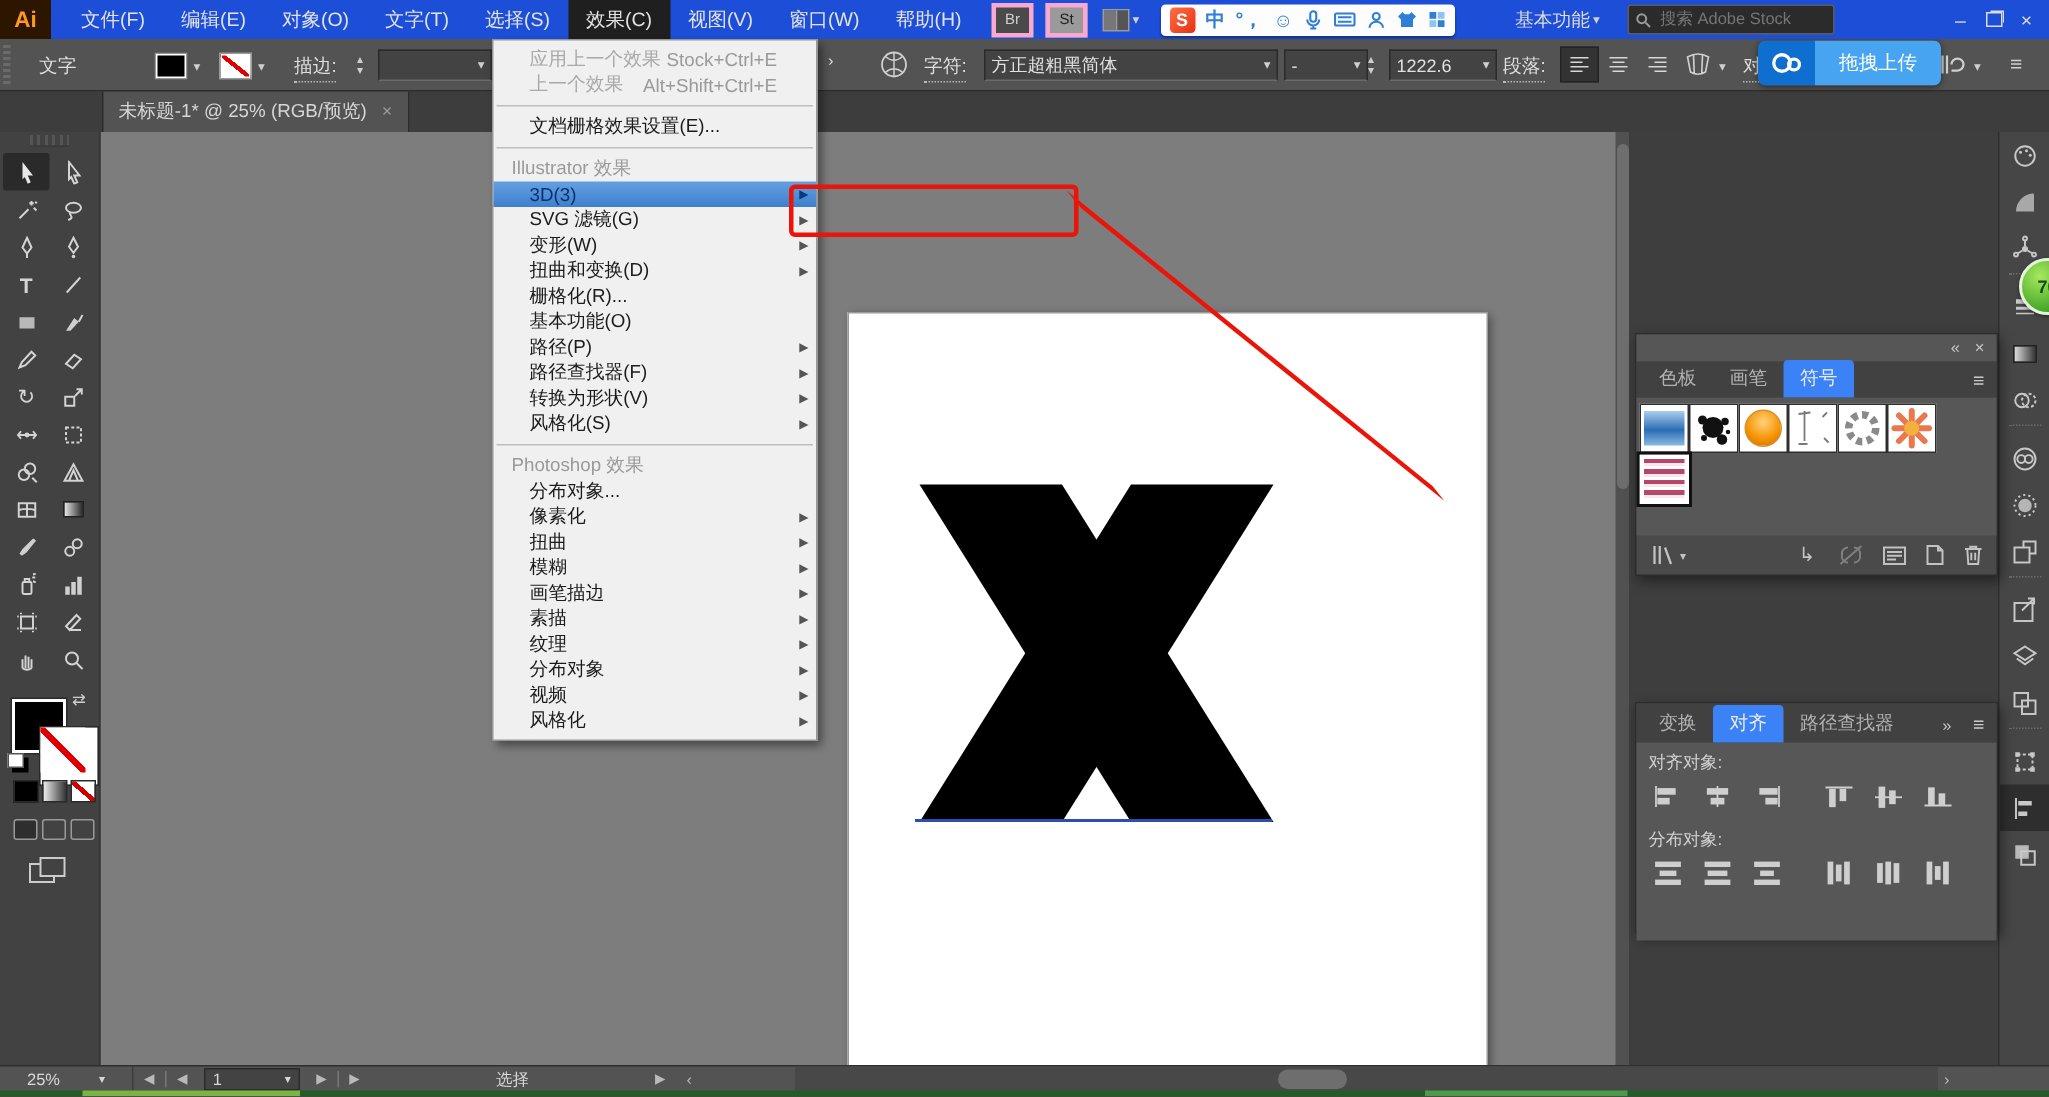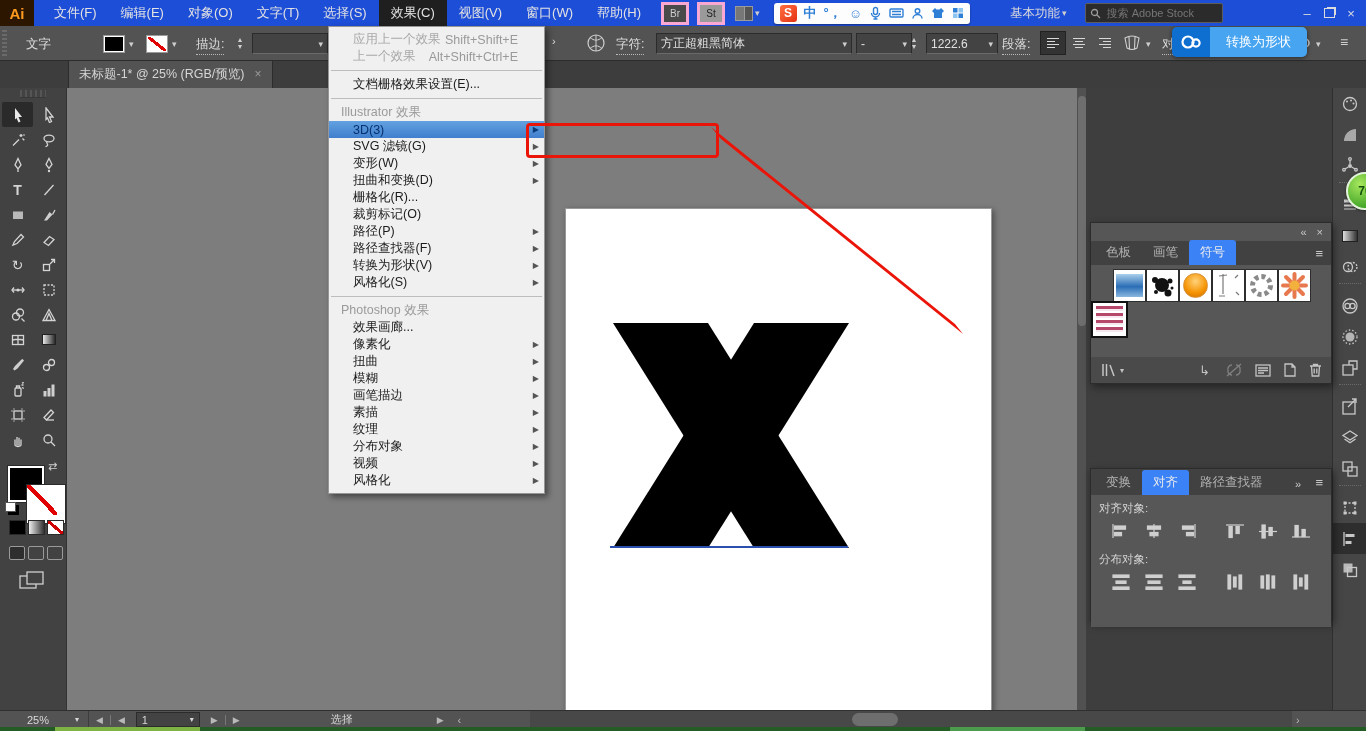--- a/index.html
+++ b/index.html
@@ -1,20 +1,20 @@
 <!DOCTYPE html>
 <html><head>
 <meta charset="utf-8">
 <style>
   html,body{margin:0;padding:0;background:#222;}
   #app{position:relative;width:1366px;height:731px;overflow:hidden;
        font-family:"Liberation Sans","DejaVu Sans",sans-serif;background:#7d7d7d;
        -webkit-user-select:none;user-select:none;}
   .ab{position:absolute;}
-  .fx{display:flex;align-items:center;justify-content:center;}
+  .fx{display:flex;align-items:center;}
   
   #titlebar{left:0;top:0;width:1366px;height:26px;background:#1d4ed8;display:flex;align-items:center;z-index:40;}
   #ai-logo{width:34px;height:26px;background:#2d1600;color:#ff9a1e;font-weight:bold;font-size:15px;
            display:flex;align-items:center;justify-content:center;}
   .menu-item{color:#e3e3e3;font-size:13px;padding:0 12px;height:26px;display:flex;align-items:center;}
   .menu-item.active{background:#1f1f1f;}
   .badge-box{width:22px;height:17px;border:3px solid #f9a8d4;color:#cfcfcf;font-size:10px;
              display:flex;align-items:center;justify-content:center;margin-left:8px;background:#4a4a4a;}
   .badge-box.light{background:#9a9a9a;color:#222;}
   #ws-icon{margin-left:10px;width:16px;height:13px;border:1px solid #9a9a9a;display:flex;}
@@ -267,21 +267,21 @@
     <span class="chev ab" style="left:1314px;top:13px">▾</span>
     <span class="ab" style="left:1340px;top:8px;color:#cfcfcf;font-size:14px">≡</span>
 
     <div id="upload-btn">
       <div id="upload-ico">
         <svg width="22" height="16">
             <circle cx="8" cy="8" r="5.5" style="fill:none;stroke:#fff;stroke-width:2.2"></circle>
             <circle cx="16" cy="9" r="3.6" style="fill:none;stroke:#fff;stroke-width:2.2"></circle>
           </svg>
       </div>
-      <div id="upload-txt">转换为形状</div>
+      <div id="upload-txt">拖拽上传</div>
     </div>
   </div>
 
   <div id="tabbar" class="ab">
     <div id="doctab">
       <span>未标题-1* @ 25% (RGB/预览)</span>
       <span style="color:#9a9a9a;font-size:12px">×</span>
     </div>
   </div>
 
@@ -793,21 +793,21 @@
     <span class="ab" style="left:1296px;color:#b9b9b9">›</span>
   </div>
   <div id="greenstrip" class="ab">
     <div class="ab" style="left:55px;top:0;width:145px;height:4px;background:#7cb342"></div>
     <div class="ab" style="left:950px;top:0;width:135px;height:4px;background:#4c9a4c"></div>
   </div>
 
   <div id="fxmenu" class="ab">
     <div class="mrow dis">
         <span>应用上一个效果</span>
-        <span class="sc">Shift+Shift+E</span>
+        <span class="sc">Stock+Ctrl+E</span>
       </div>
     <div class="mrow dis">
         <span>上一个效果</span>
         <span class="sc">Alt+Shift+Ctrl+E</span>
       </div>
     <div class="msep"></div>
     <div class="mrow">
         <span>文档栅格效果设置(E)...</span>
       </div>
     <div class="msep"></div>
@@ -827,21 +827,21 @@
         <span class="ar">▶</span>
       </div>
     <div class="mrow">
         <span>扭曲和变换(D)</span>
         <span class="ar">▶</span>
       </div>
     <div class="mrow">
         <span>栅格化(R)...</span>
       </div>
     <div class="mrow">
-        <span>裁剪标记(O)</span>
+        <span>基本功能(O)</span>
       </div>
     <div class="mrow">
         <span>路径(P)</span>
         <span class="ar">▶</span>
       </div>
     <div class="mrow">
         <span>路径查找器(F)</span>
         <span class="ar">▶</span>
       </div>
     <div class="mrow">
@@ -850,21 +850,21 @@
       </div>
     <div class="mrow">
         <span>风格化(S)</span>
         <span class="ar">▶</span>
       </div>
     <div class="msep"></div>
     <div class="mrow hdr">
         <span>Photoshop 效果</span>
       </div>
     <div class="mrow">
-        <span>效果画廊...</span>
+        <span>分布对象...</span>
       </div>
     <div class="mrow">
         <span>像素化</span>
         <span class="ar">▶</span>
       </div>
     <div class="mrow">
         <span>扭曲</span>
         <span class="ar">▶</span>
       </div>
     <div class="mrow">

